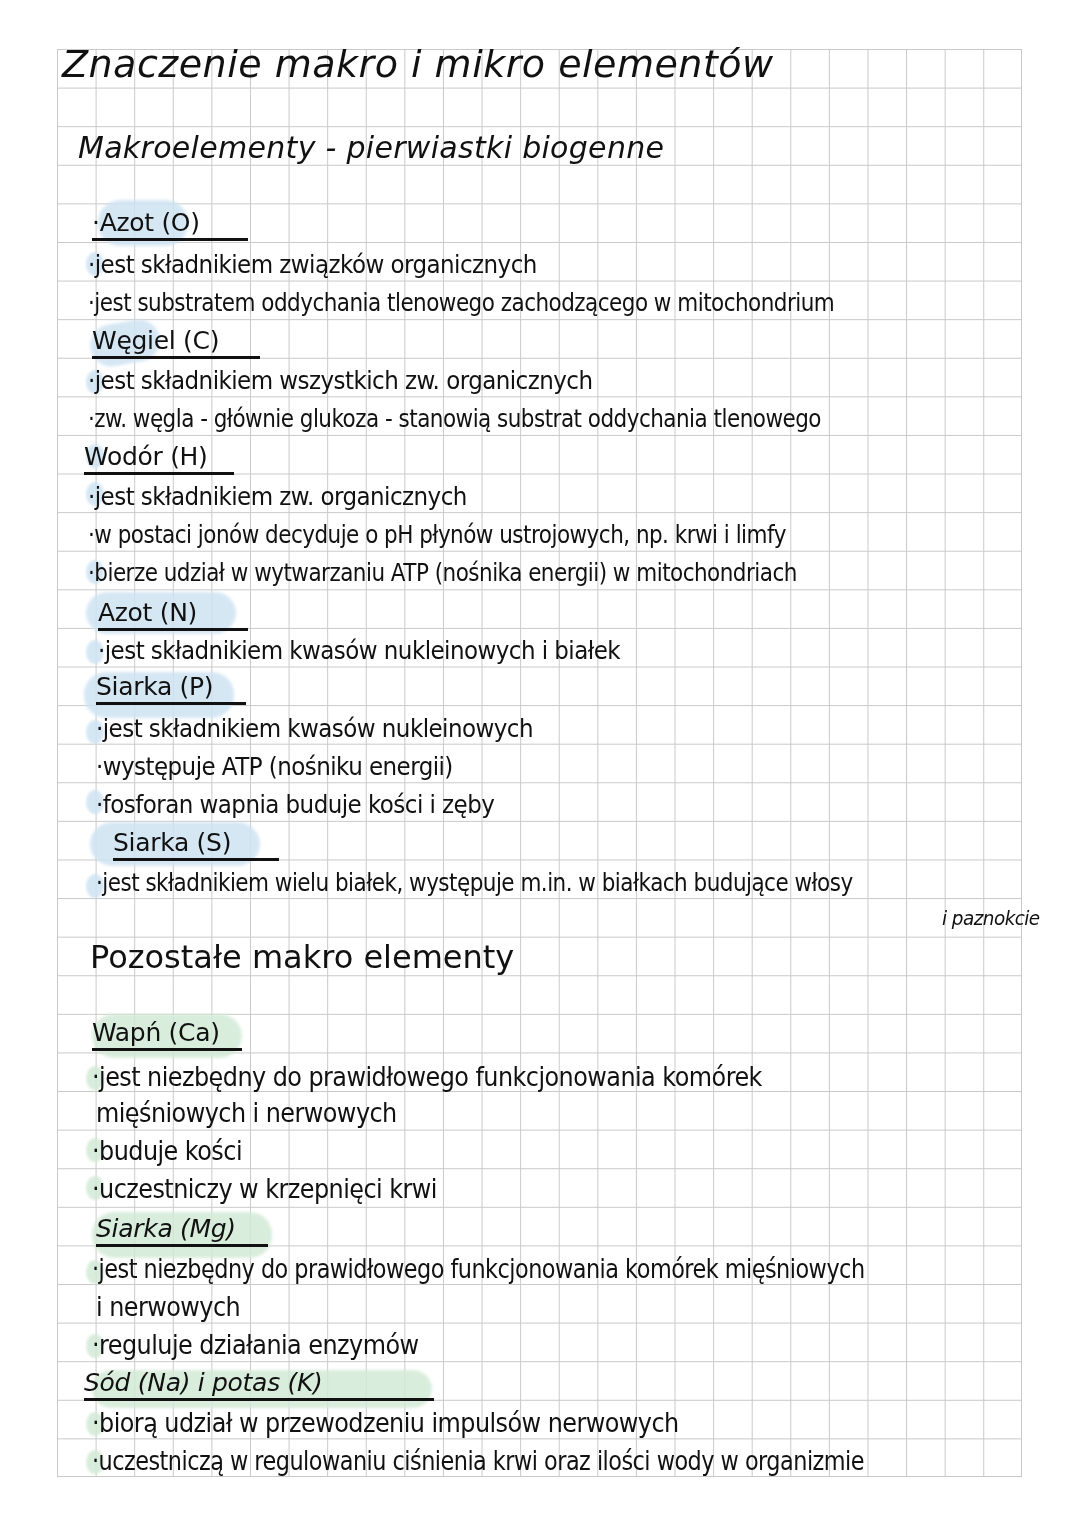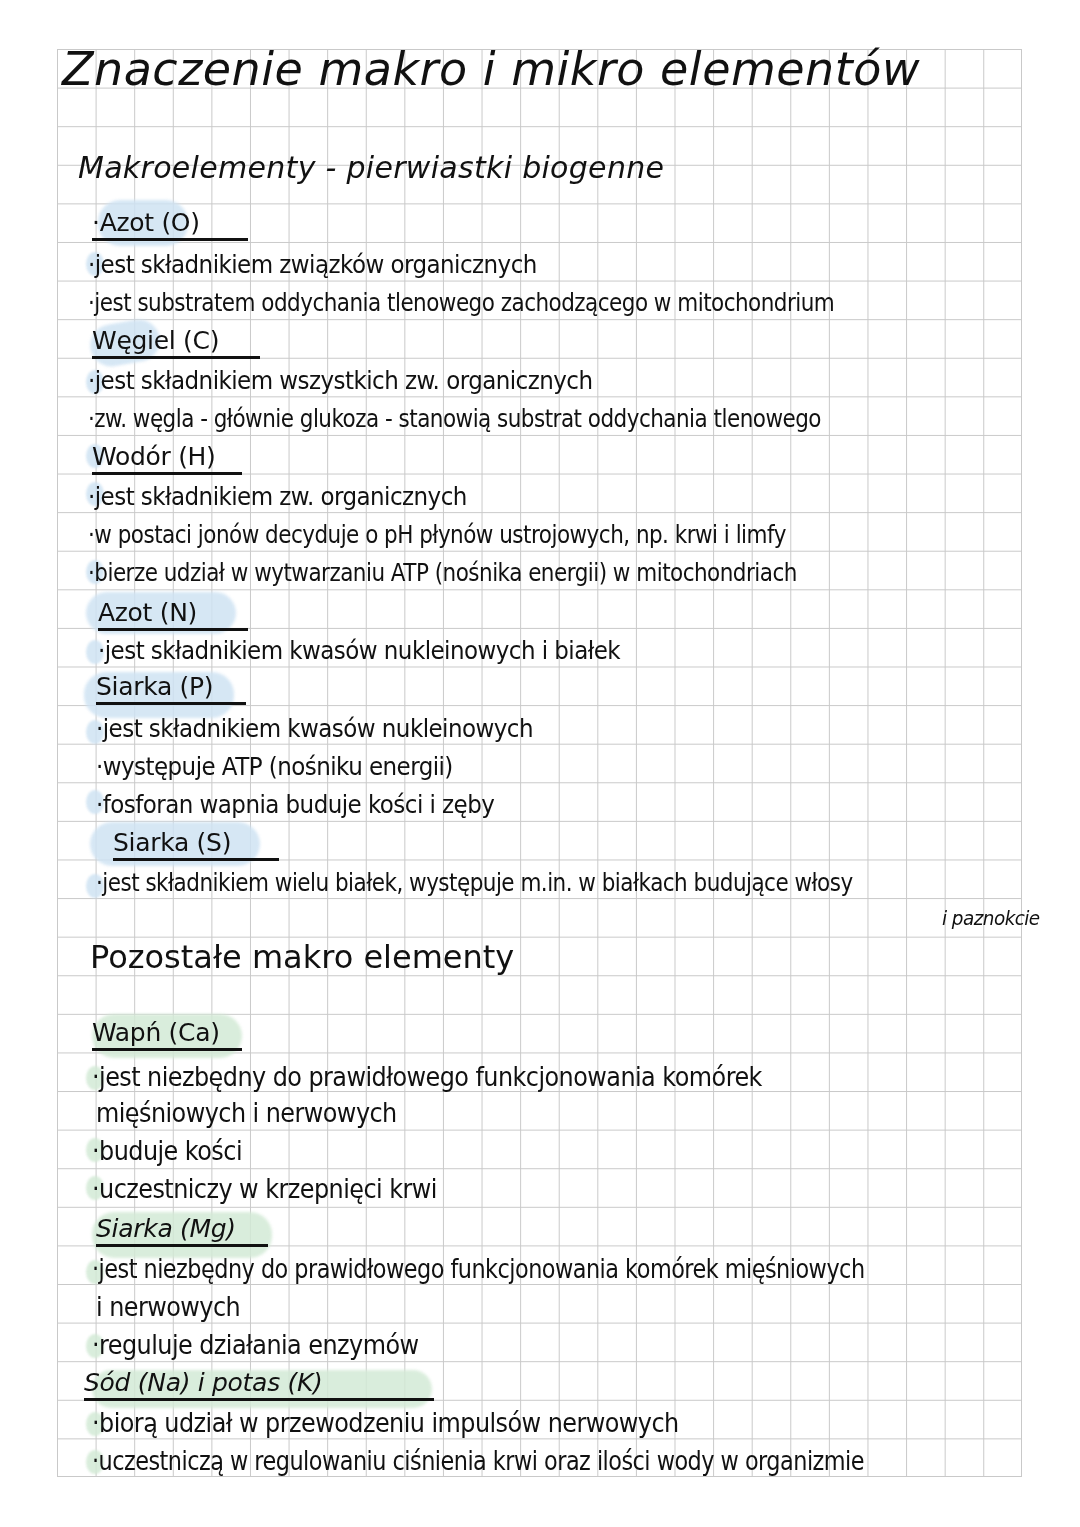--- a/index.html
+++ b/index.html
@@ -40,21 +40,21 @@
     .line {
       position: absolute;
       white-space: nowrap;
       font-family: "DejaVu Sans", sans-serif;
       font-weight: 400;
       letter-spacing: -0.5px;
       color: #111;
       transform-origin: left bottom;
     }
     .title {
-      font-size: 46px;
+      font-size: 38px;
       font-style: italic;
       letter-spacing: 0.5px;
     }
     .subtitle {
       font-size: 30px;
       font-style: italic;
       letter-spacing: 0.3px;
     }
     .section-title {
       font-size: 32px;
@@ -119,31 +119,31 @@
   <div class="dot" style="left:86px;top:1138px;background:#d3ead6;"></div>
   <div class="dot" style="left:86px;top:1176px;background:#d3ead6;"></div>
   <div class="hl green" style="left:92px;top:1212px;width:180px;height:46px;"></div>
   <div class="dot" style="left:86px;top:1260px;background:#d3ead6;"></div>
   <div class="dot" style="left:86px;top:1334px;background:#d3ead6;"></div>
   <div class="hl green" style="left:92px;top:1370px;width:340px;height:38px;"></div>
   <div class="dot" style="left:86px;top:1412px;background:#d3ead6;"></div>
   <div class="dot" style="left:86px;top:1450px;background:#d3ead6;"></div>
 
   <div class="line title" style="left:62px;top:42px;">Znaczenie makro i mikro elementów</div>
-  <div class="line subtitle" style="left:78px;top:130px;margin-top:20px;">Makroelementy - pierwiastki biogenne</div>
+  <div class="line subtitle" style="left:78px;top:130px;">Makroelementy - pierwiastki biogenne</div>
 
   <div class="line heading" style="left:92px;top:208px;width:156px;">·Azot (O)</div>
   <div class="line item" style="left:88px;top:250px;">·jest składnikiem związków organicznych</div>
   <div class="line item wide" style="left:88px;top:288px;">·jest substratem oddychania tlenowego zachodzącego w mitochondrium</div>
 
   <div class="line heading" style="left:92px;top:326px;width:168px;">Węgiel (C)</div>
   <div class="line item" style="left:88px;top:366px;">·jest składnikiem wszystkich zw. organicznych</div>
   <div class="line item wide" style="left:88px;top:404px;">·zw. węgla - głównie glukoza - stanowią substrat oddychania tlenowego</div>
 
-  <div class="line heading" style="left:92px;top:442px;width:150px;">Wodór (H)</div>
+  <div class="line heading" style="left:84px;top:442px;width:150px;">Wodór (H)</div>
   <div class="line item" style="left:88px;top:482px;">·jest składnikiem zw. organicznych</div>
   <div class="line item wide" style="left:88px;top:520px;">·w postaci jonów decyduje o pH płynów ustrojowych, np. krwi i limfy</div>
   <div class="line item wide" style="left:88px;top:558px;">·bierze udział w wytwarzaniu ATP (nośnika energii) w mitochondriach</div>
 
   <div class="line heading" style="left:98px;top:598px;width:150px;">Azot (N)</div>
   <div class="line item" style="left:98px;top:636px;">·jest składnikiem kwasów nukleinowych i białek</div>
 
   <div class="line heading" style="left:96px;top:672px;width:150px;">Siarka (P)</div>
   <div class="line item" style="left:96px;top:714px;">·jest składnikiem kwasów nukleinowych</div>
   <div class="line item" style="left:96px;top:752px;">·występuje ATP (nośniku energii)</div>

